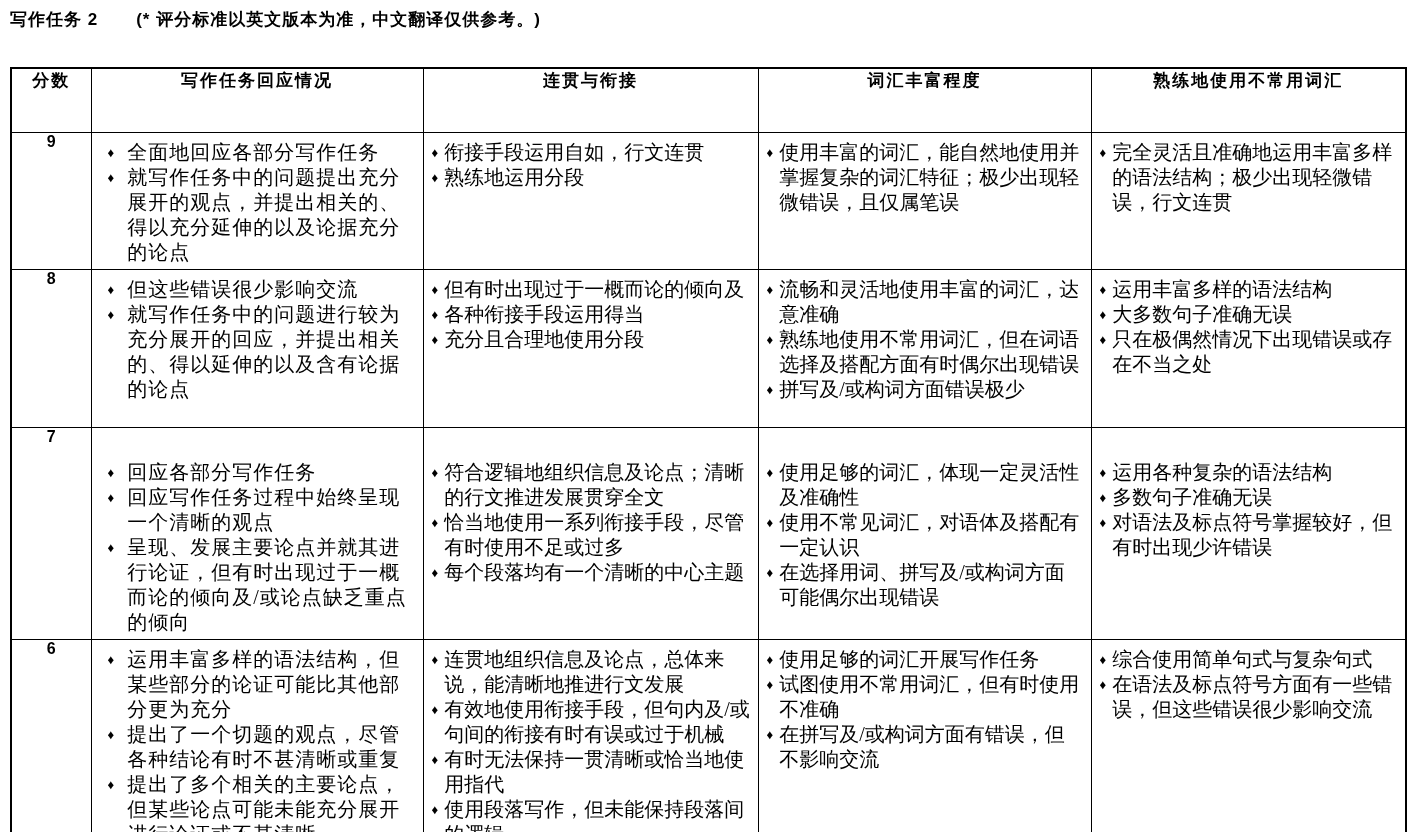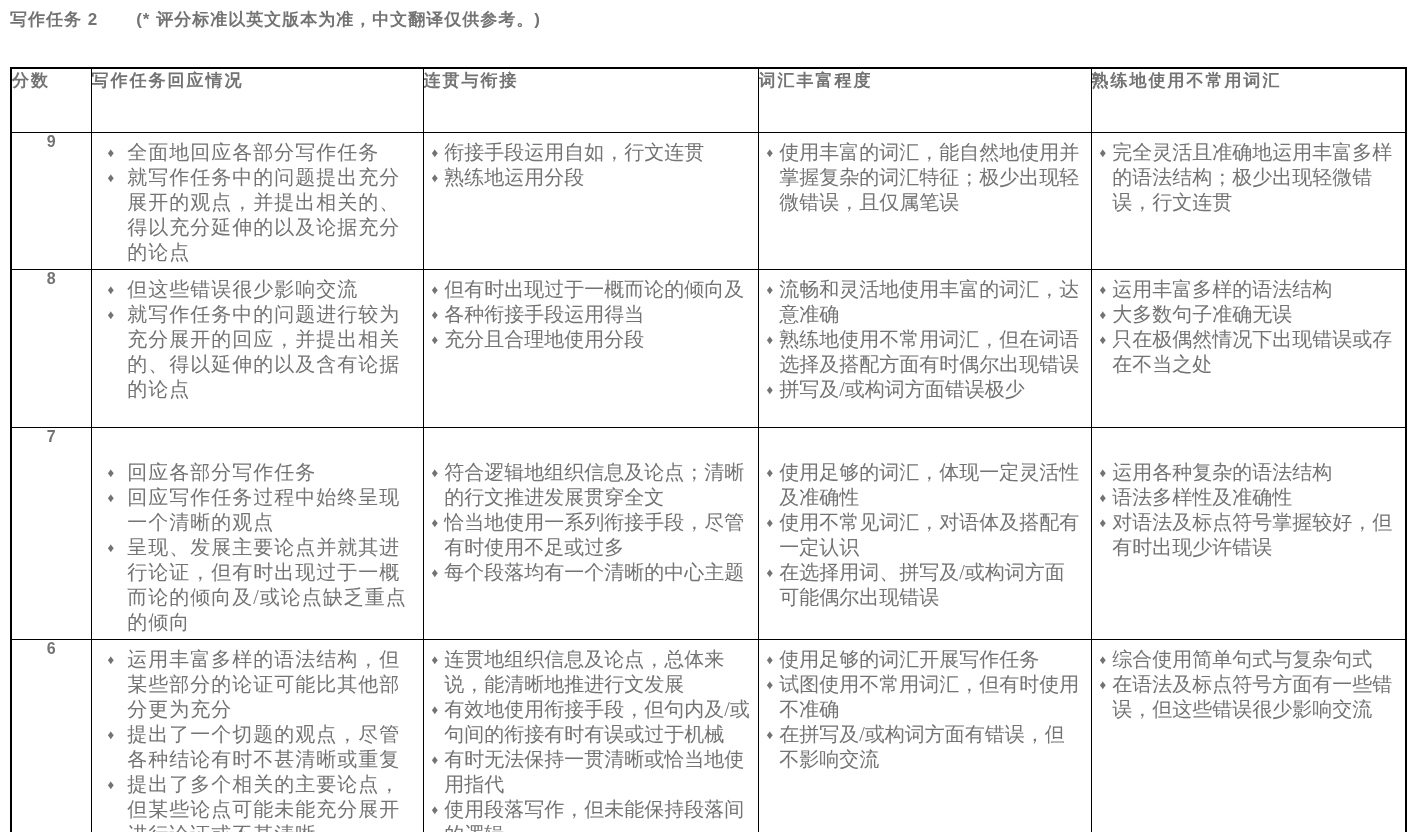--- a/index.html
+++ b/index.html
@@ -7,21 +7,21 @@
     padding: 0;
     background: #ffffff;
     width: 1413px;
     height: 832px;
     overflow: hidden;
   }
   .page {
     position: relative;
     width: 1413px;
     height: 832px;
-    color: #737373;
+    color: #000000;
   }
   .doc-title {
     position: absolute;
     left: 10px;
     top: 8px;
     font-family: "Liberation Sans", sans-serif;
     font-weight: bold;
     font-size: 17px;
     letter-spacing: 1px;
     white-space: nowrap;
@@ -43,21 +43,21 @@
     border: 1px solid #000;
     vertical-align: top;
     padding: 0;
     overflow: hidden;
   }
   th.hdr {
     font-family: "Liberation Sans", sans-serif;
     font-weight: bold;
     font-size: 17px;
     letter-spacing: 2px;
-    text-align: left;
+    text-align: center;
     vertical-align: middle;
     height: 63px;
     margin-left: 47px;
   }
   td.score {
     font-family: "Liberation Sans", sans-serif;
     font-weight: bold;
     font-size: 16px;
     text-align: center;
     padding-top: 4px;
@@ -272,21 +272,21 @@
             </div>
         </td>
         <td class="cell">
           <div class="list">
               <div class="bullet-item">
                 <span class="bullet">♦</span>
                 <span class="bullet-text">运用各种复杂的语法结构</span>
               </div>
               <div class="bullet-item">
                 <span class="bullet">♦</span>
-                <span class="bullet-text">语法多样性及准确性</span>
+                <span class="bullet-text">多数句子准确无误</span>
               </div>
               <div class="bullet-item">
                 <span class="bullet">♦</span>
                 <span class="bullet-text">对语法及标点符号掌握较好，但有时出现少许错误</span>
               </div>
             </div>
         </td>
       </tr>
       <tr class="row-6">
         <td class="score">6</td>

